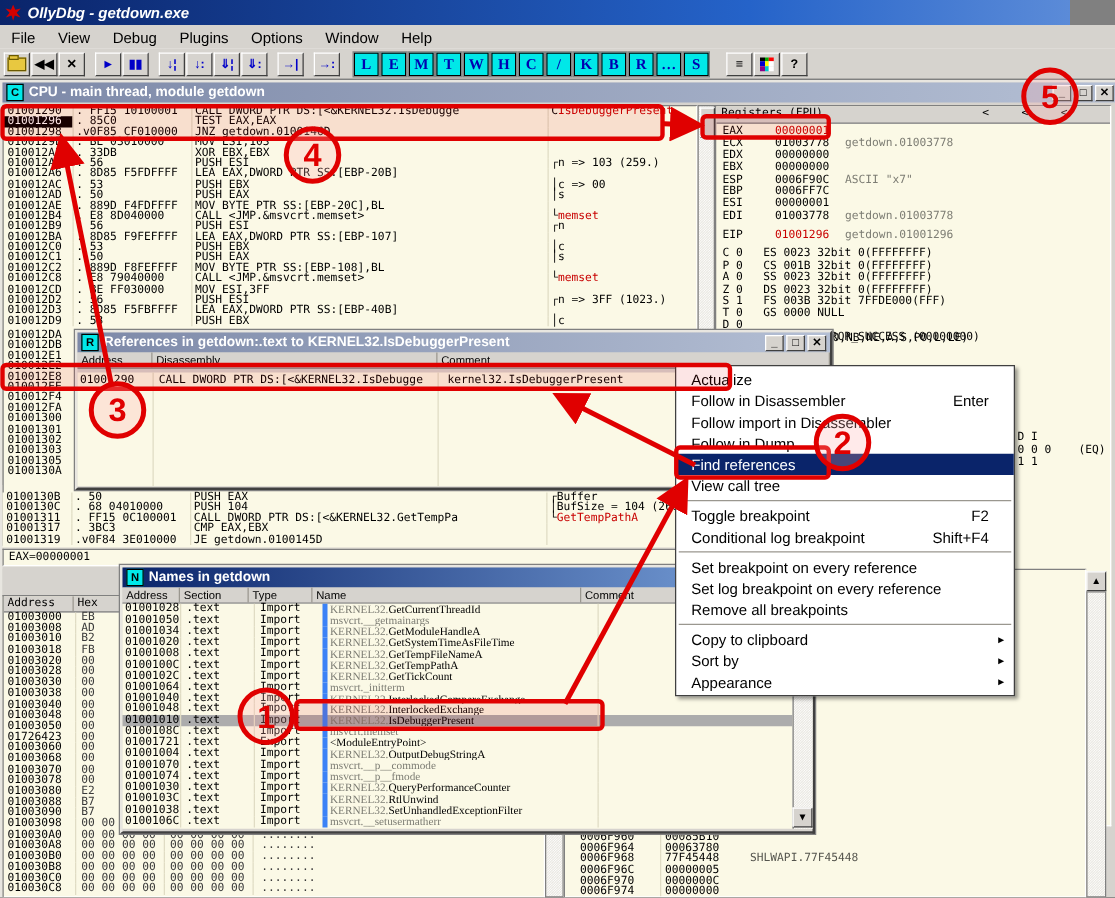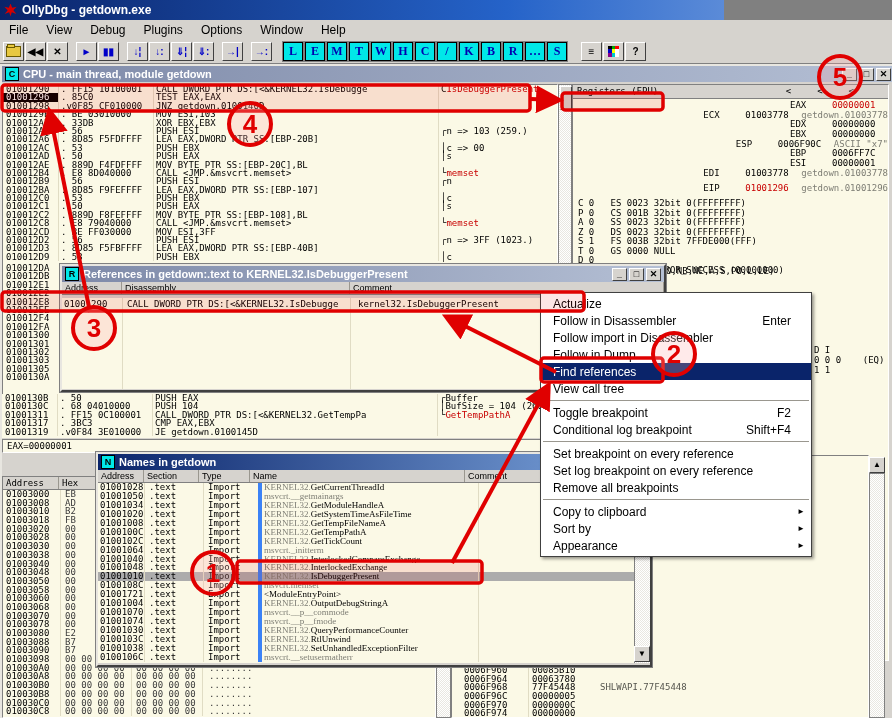--- a/index.html
+++ b/index.html
@@ -1,23 +1,23 @@
 <!DOCTYPE html>
 <html><head>
 <meta charset="utf-8">
 <style>
   html,body{margin:0;padding:0;background:#555;}
   #screen{position:relative;width:892px;height:718px;overflow:hidden;background:#808080;
     font-family:"Liberation Sans",sans-serif;-webkit-font-smoothing:none;}
   .mono{font-family:"DejaVu Sans Mono",monospace;}
   
-  #titlebar{position:absolute;left:0;top:0;width:724px;height:20px;
+  #titlebar{position:absolute;left:0;top:0;width:856px;height:20px;
     background:linear-gradient(90deg,#0A246A,#2563c9 70%,#5b8bd8);color:#fff;
     display:flex;align-items:center;gap:5px;padding-left:4px;box-sizing:border-box;
-    font-weight:bold;font-size:12px;}
+    font-weight:bold;font-size:12px;font-style:italic;}
   #olly-icon{width:13px;height:13px;background:#d40000;
     clip-path:polygon(50% 0,63% 33%,97% 25%,72% 52%,95% 80%,60% 68%,50% 100%,40% 68%,5% 80%,28% 52%,3% 25%,37% 33%);}
   #menubar{position:absolute;left:0;top:20px;width:892px;height:19px;background:#D6D3CE;
     display:flex;align-items:flex-end;font-size:12px;color:#000;border-bottom:1px solid #fff;}
   #menubar .menu{padding:2px 9px;}
   #toolbar{position:absolute;left:0;top:39px;width:892px;height:25px;background:#D6D3CE;
     display:flex;align-items:center;padding-left:3px;box-sizing:border-box;
     border-bottom:1px solid #808080;}
   .tbtn{width:21px;height:19px;background:#D6D3CE;border:1px solid;border-color:#fff #404040 #404040 #fff;
     display:flex;align-items:center;justify-content:center;font-size:10px;color:#000;
@@ -52,21 +52,21 @@
   
   .drow{display:flex;height:8.4px;line-height:8.4px;font-size:9px;white-space:pre;}
   .c-addr{width:52px;flex:none;padding-left:3px;}
   .c-addr.sel{background:#000;color:#fff;}
   .c-hex{width:92px;flex:none;border-left:1px solid #E0DCC4;padding-left:2px;}
   .c-txt{width:282px;flex:none;border-left:1px solid #E0DCC4;padding-left:2px;}
   .c-com{flex:1;border-left:1px solid #E0DCC4;padding-left:2px;}
   .red{color:#C80000;}
   .gray{color:#7d7d74;}
   
-  .rrow{display:flex;height:9.7px;line-height:9.7px;font-size:9px;white-space:pre;justify-content:flex-end;}
+  .rrow{display:flex;height:9.7px;line-height:9.7px;font-size:9px;white-space:pre;}
   .rname{width:28px;flex:none;}
   .rval{width:56px;flex:none;margin-left:14px;}
   .frow{height:9.5px;line-height:9.5px;font-size:9px;white-space:pre;}
   
   .nrow{display:flex;height:8.95px;line-height:8.95px;font-size:9px;white-space:pre;}
   .nrow.sel{background:#ACACAC;}
   .n-addr{width:44px;flex:none;padding-left:2px;}
   .n-sec{width:54px;flex:none;border-left:1px solid #E0DCC4;padding-left:4px;}
   .n-type{width:50px;flex:none;border-left:1px solid #E0DCC4;padding-left:4px;}
   .n-name{width:214px;flex:none;border-left:4px solid #3b82f6;padding-left:2px;overflow:hidden;font-family:Liberation Serif, serif;}
@@ -250,21 +250,21 @@
         <div class="xrow"><span class="x-addr">01003008</span><span class="x-b">AD</span></div>
         <div class="xrow"><span class="x-addr">01003010</span><span class="x-b">B2</span></div>
         <div class="xrow"><span class="x-addr">01003018</span><span class="x-b">FB</span></div>
         <div class="xrow"><span class="x-addr">01003020</span><span class="x-b">00</span></div>
         <div class="xrow"><span class="x-addr">01003028</span><span class="x-b">00</span></div>
         <div class="xrow"><span class="x-addr">01003030</span><span class="x-b">00</span></div>
         <div class="xrow"><span class="x-addr">01003038</span><span class="x-b">00</span></div>
         <div class="xrow"><span class="x-addr">01003040</span><span class="x-b">00</span></div>
         <div class="xrow"><span class="x-addr">01003048</span><span class="x-b">00</span></div>
         <div class="xrow"><span class="x-addr">01003050</span><span class="x-b">00</span></div>
-        <div class="xrow"><span class="x-addr">01003058</span><span class="x-b">00</span></div>
+        <div class="xrow"><span class="x-addr">01726423</span><span class="x-b">00</span></div>
         <div class="xrow"><span class="x-addr">01003060</span><span class="x-b">00</span></div>
         <div class="xrow"><span class="x-addr">01003068</span><span class="x-b">00</span></div>
         <div class="xrow"><span class="x-addr">01003070</span><span class="x-b">00</span></div>
         <div class="xrow"><span class="x-addr">01003078</span><span class="x-b">00</span></div>
         <div class="xrow"><span class="x-addr">01003080</span><span class="x-b">E2</span></div>
         <div class="xrow"><span class="x-addr">01003088</span><span class="x-b">B7</span></div>
         <div class="xrow"><span class="x-addr">01003090</span><span class="x-b">B7</span></div>
         <div class="xrow"><span class="x-addr">01003098</span><span class="x-b">00 00 00 00</span><span class="x-b">00 00 00 00</span><span class="x-ascii">........</span></div>
         <div class="xrow"><span class="x-addr">010030A0</span><span class="x-b">00 00 00 00</span><span class="x-b">00 00 00 00</span><span class="x-ascii">........</span></div>
         <div class="xrow"><span class="x-addr">010030A8</span><span class="x-b">00 00 00 00</span><span class="x-b">00 00 00 00</span><span class="x-ascii">........</span></div>

